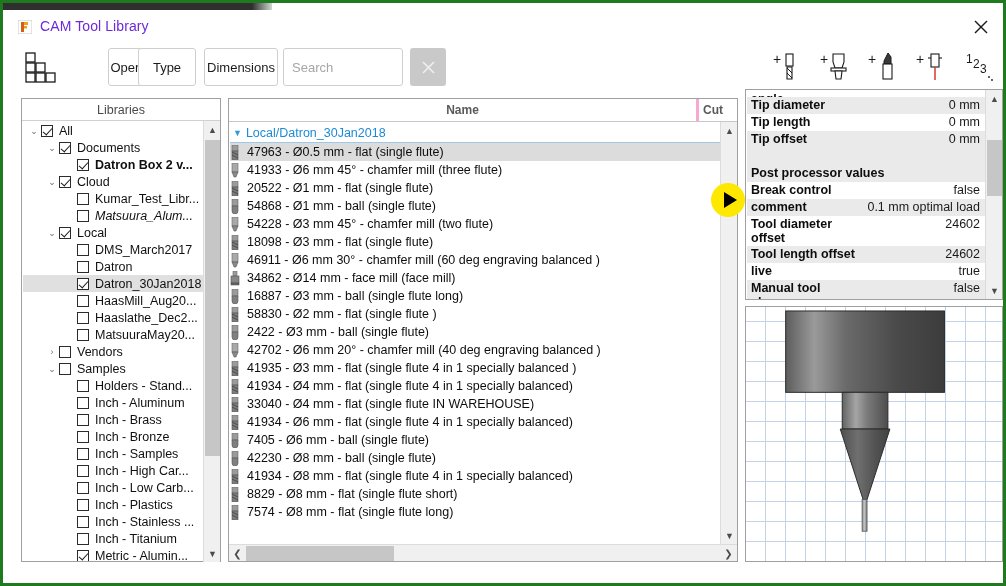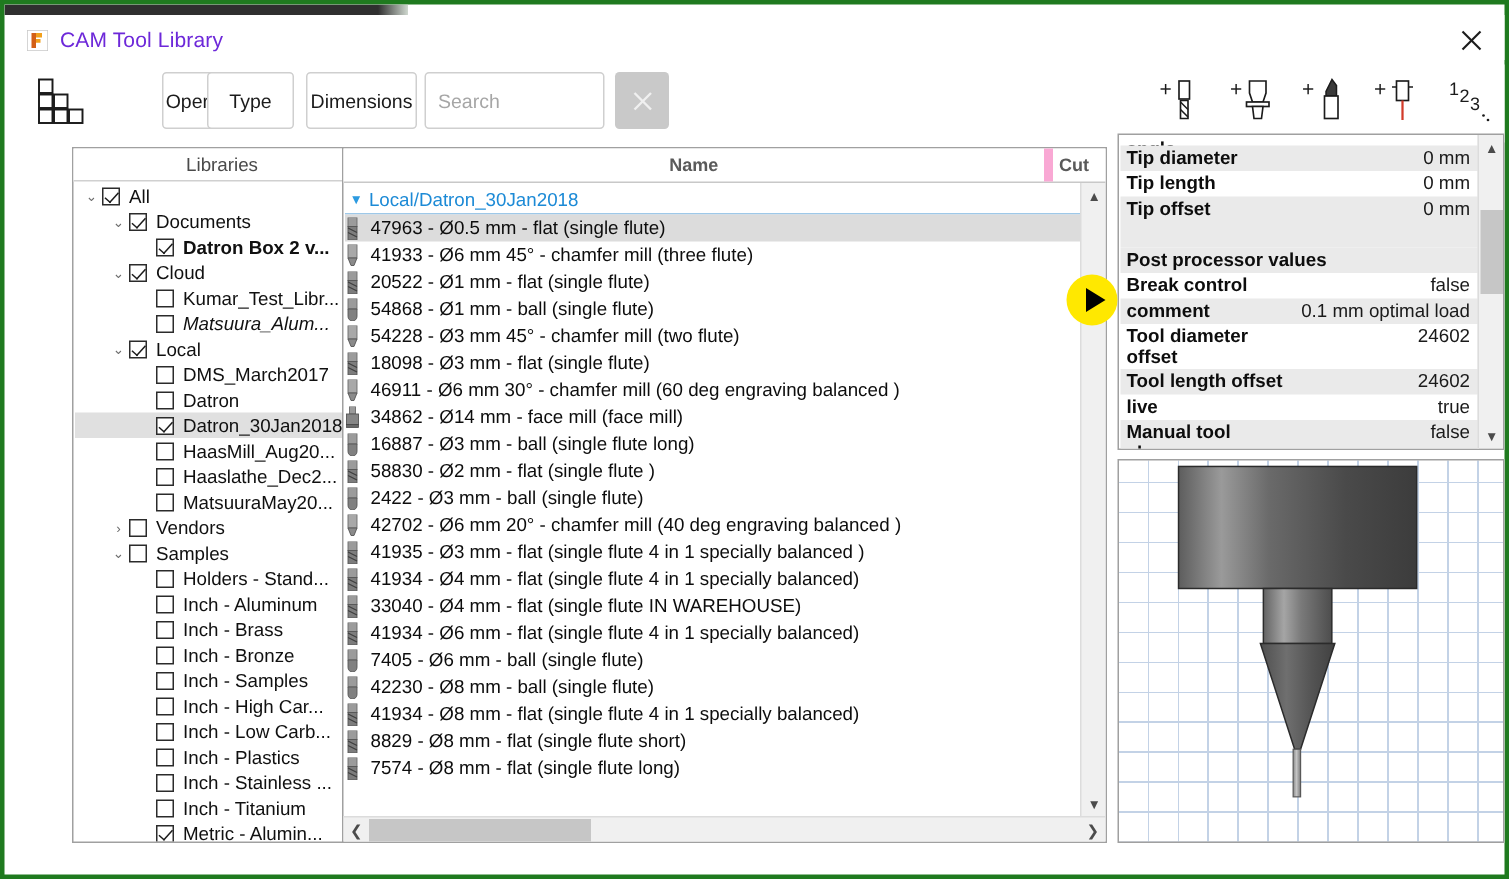--- a/index.html
+++ b/index.html
@@ -40,21 +40,21 @@
   .clearbtn{position:absolute;left:404px;top:5px;width:36px;height:38px;
             background:#c9c9c9;border:none;border-radius:3px;cursor:pointer;
             display:flex;align-items:center;justify-content:center;}
   .tb-right{position:absolute;right:8px;top:2px;height:48px;display:flex;align-items:center;gap:14px;}
   .tb-icon{width:34px;height:42px;position:relative;cursor:pointer;}
 
   
   .panel{position:absolute;box-sizing:border-box;border:1px solid #a0a0a0;background:#fff;}
 
   
-  #left-panel{left:18px;top:95px;width:200px;height:464px;margin-left:27px;}
+  #left-panel{left:18px;top:95px;width:200px;height:464px;}
   .panel-head{height:22px;box-sizing:border-box;border-bottom:1px solid #d0d0d0;
               display:flex;align-items:center;justify-content:center;
               font-size:12.5px;color:#4a4a4a;background:#fff;}
   .tree{position:absolute;left:1px;top:23px;width:180px;height:439px;overflow:hidden;}
   .tnode{height:17px;display:flex;align-items:center;white-space:nowrap;font-size:12.5px;color:#101010;}
   .tnode.sel{background:#e0e0e0;}
   .tnode.bold{font-weight:bold;}
   .arrow{width:14px;height:17px;display:flex;align-items:center;justify-content:center;
          color:#6d6d6d;font-size:9px;cursor:pointer;}
   .cb{width:12px;height:12px;box-sizing:border-box;border:1px solid #2b2b2b;background:#fff;
@@ -71,21 +71,21 @@
   .hsb .arrowbtn{position:absolute;top:0;width:17px;height:17px;display:flex;align-items:center;
                  justify-content:center;color:#4b4b4b;font-size:10px;cursor:pointer;}
   .hsb .thumb{position:absolute;top:1px;height:15px;background:#c6c6c6;cursor:pointer;}
 
   
   #list-panel{left:225px;top:95px;width:510px;height:464px;}
   .lhead{height:23px;box-sizing:border-box;border-bottom:1px solid #c8c8c8;
          display:flex;align-items:stretch;background:#fff;}
   .lhead .col{display:flex;align-items:center;justify-content:center;
               font-size:12px;font-weight:bold;color:#5a5a5a;}
-  .lhead .c-name{width:467px;border-right:6px solid #f9a8d4;}
+  .lhead .c-name{width:467px;border-right:3px solid #f9a8d4;}
   .lhead .c-cut{flex:1;padding-left:4px;justify-content:flex-start;}
   .grouprow{height:19px;display:flex;align-items:center;gap:4px;
             color:#1c8ad6;font-size:12.5px;border-bottom:1px solid #9ec8e8;padding-left:3px;cursor:pointer;}
   .grouprow .gch{color:#2c9ae0;font-size:9px;}
   .listbody{position:absolute;left:1px;top:24px;width:492px;height:415px;overflow:hidden;}
   .trow{height:18px;display:flex;align-items:center;
         font-size:12.5px;color:#0d0d0d;white-space:nowrap;cursor:pointer;}
   .trow.sel{background:#dcdcdc;}
   .ticon{width:10px;height:15px;margin-right:7px;flex:0 0 auto;}
 

